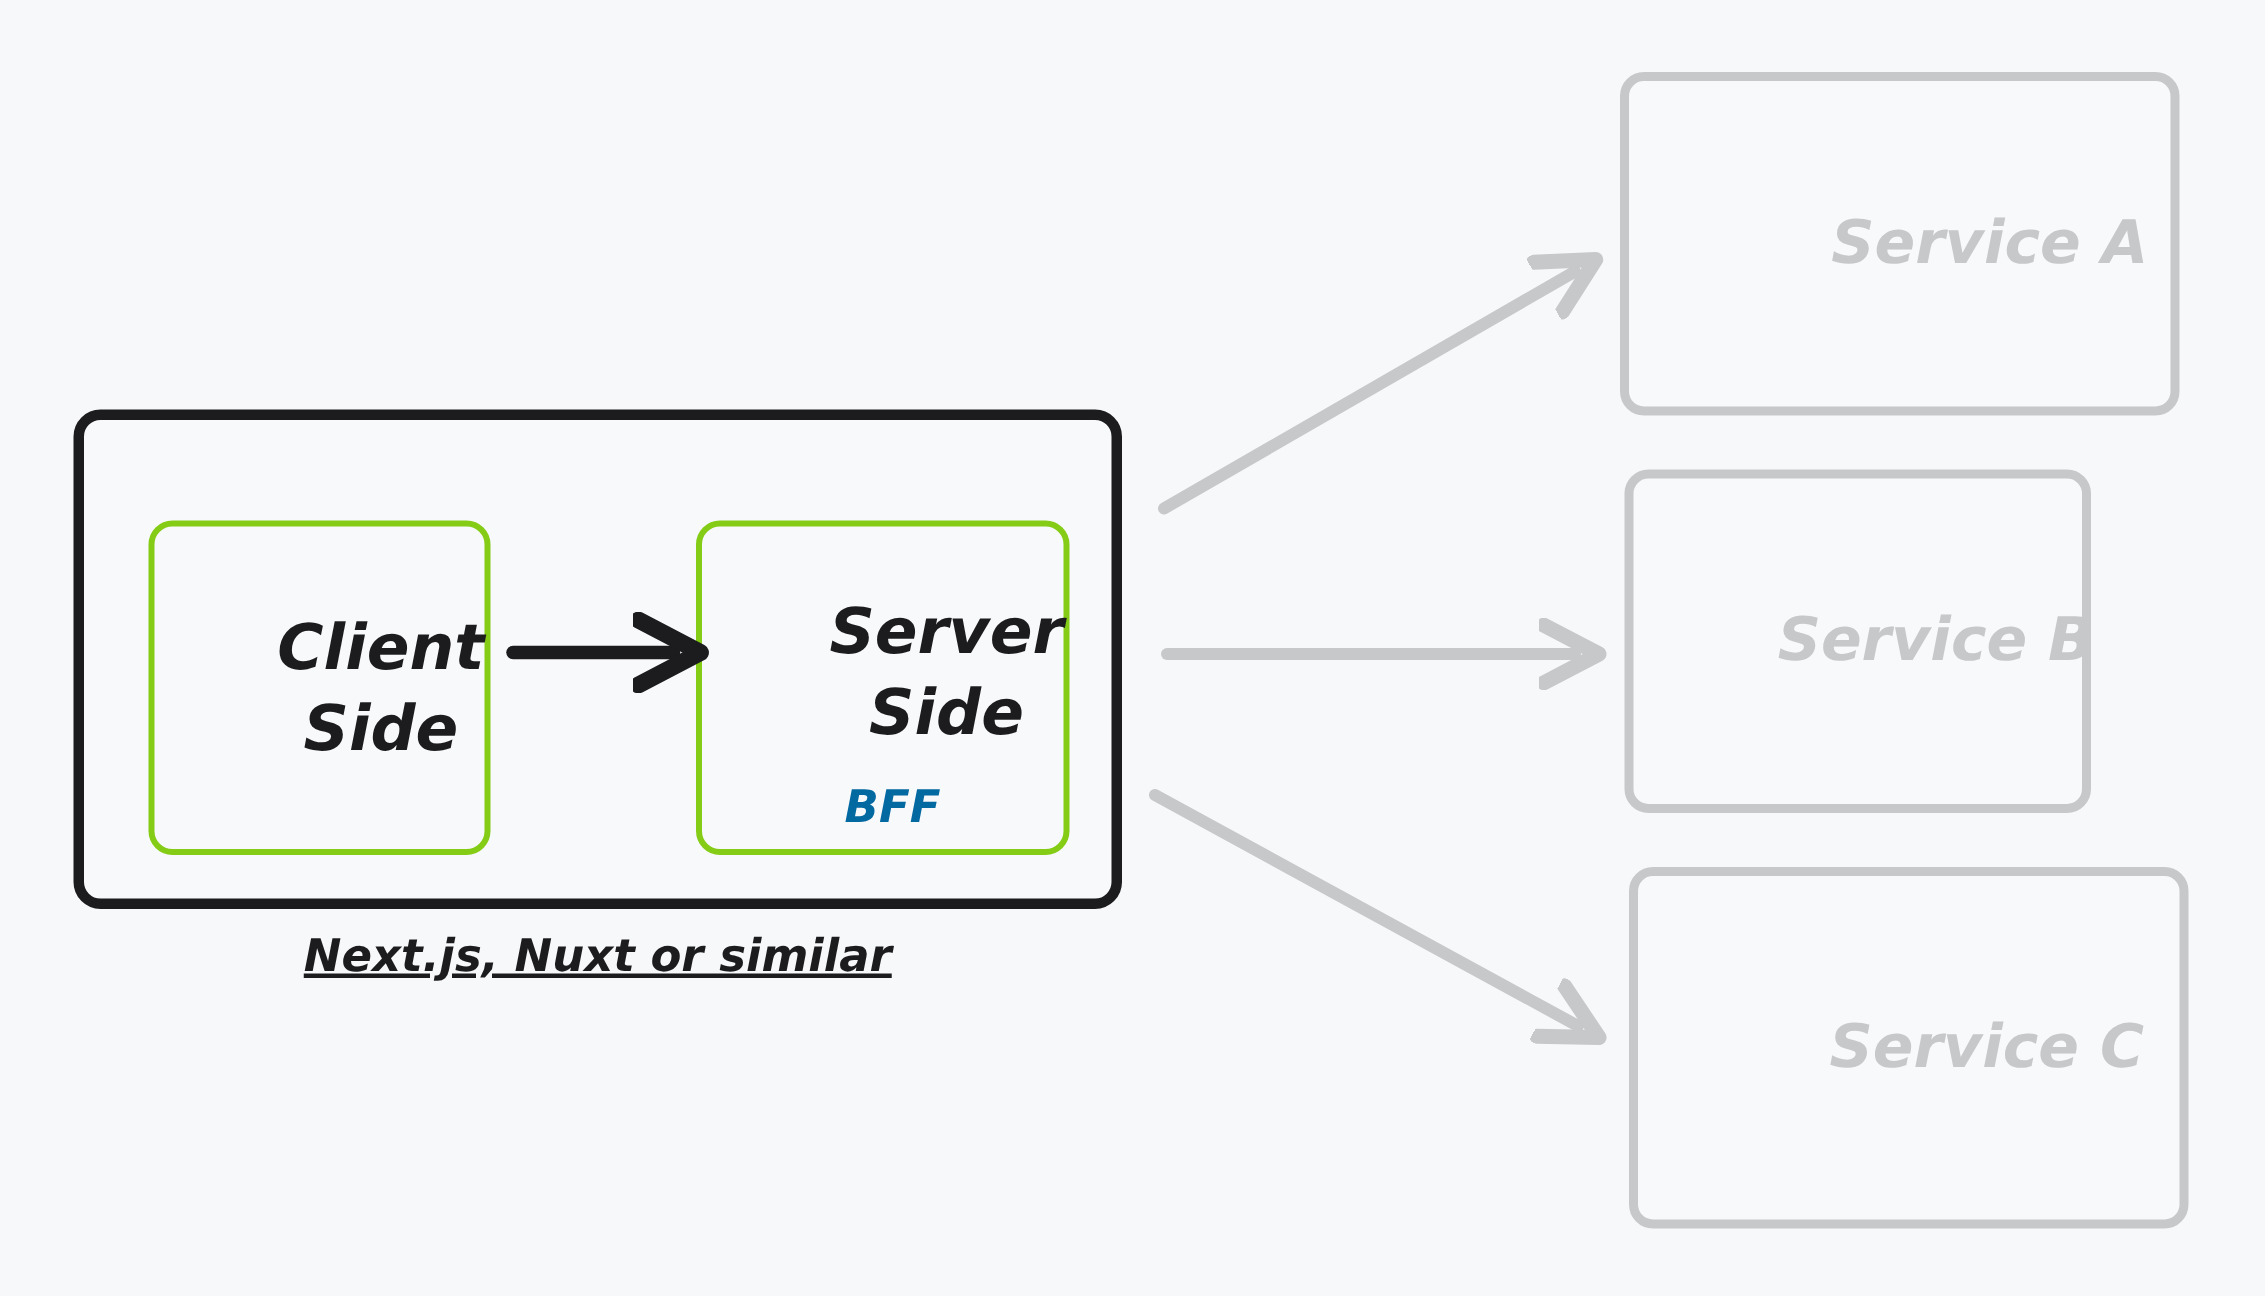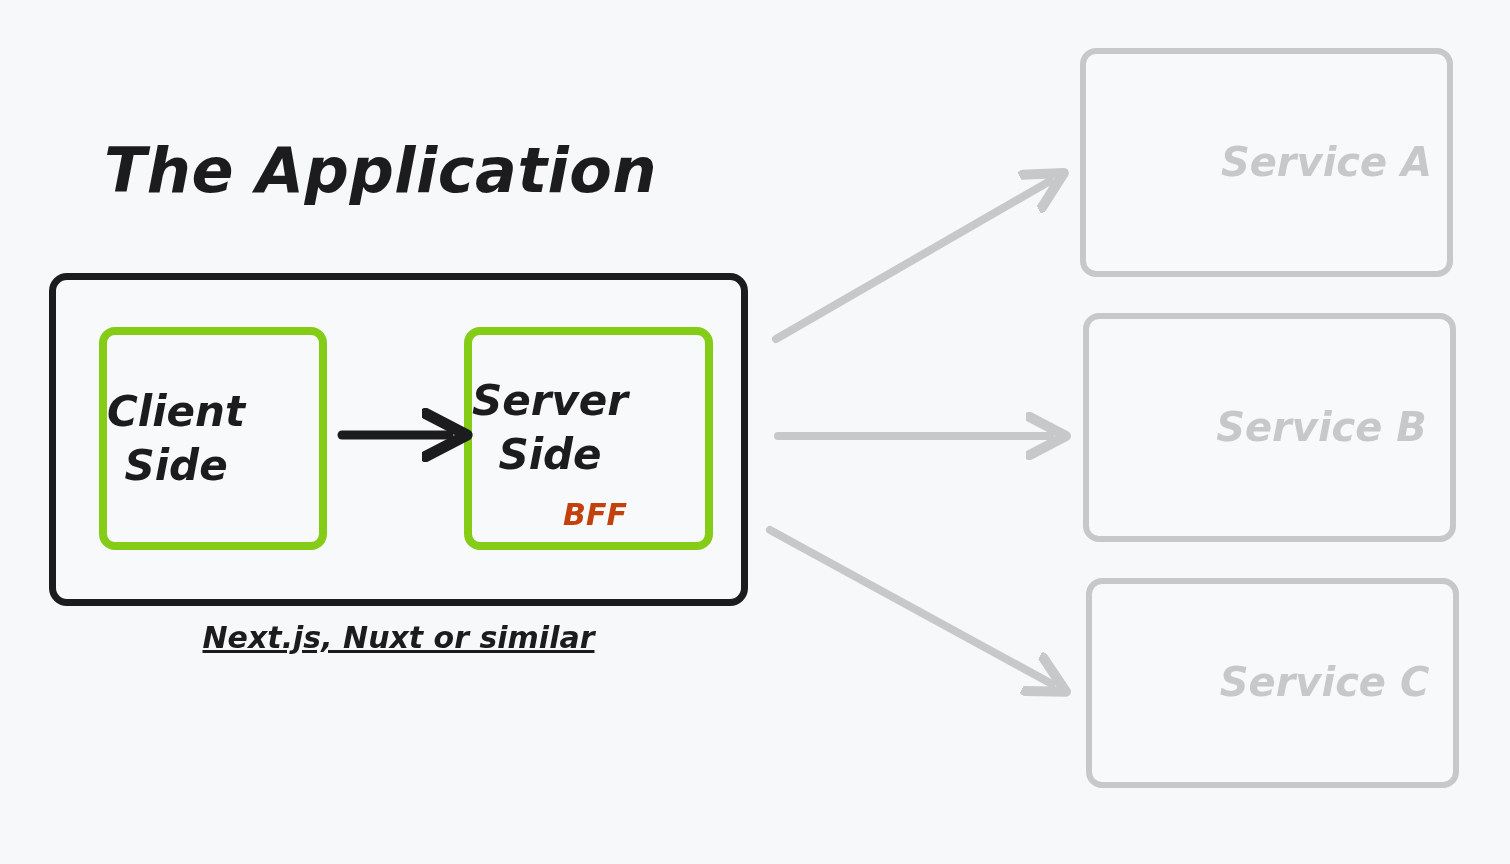--- a/index.html
+++ b/index.html
@@ -44,27 +44,28 @@
     box-sizing: border-box;
     border: 7px solid #1c1c1e;
     border-radius: 18px;
     background: #f8f9fb;
   }
 
   
   .app-box {
     position: absolute;
     box-sizing: border-box;
-    border: 8px solid #84cc16;
+    border: 4px solid #84cc16;
     border-radius: 16px;
     background: #f8f9fb;
     display: flex;
     flex-direction: column;
-    align-items: flex-start;
+    align-items: flex-end;
     justify-content: center;
+    margin-top: 20px;
   }
   #client-side-box {
     left: 99px;
     top: 327px;
     width: 228px;
     height: 223px;
   }
   #server-side-box {
     left: 464px;
     top: 327px;
@@ -86,21 +87,21 @@
   }
   #bff-label {
     position: absolute;
     left: 0;
     right: 0;
     bottom: 12px;
     font-family: "DejaVu Sans", sans-serif;
     font-size: 30px;
     font-weight: 700;
     font-style: italic;
-    color: #c2410c;
+    color: #0369a1;
     text-align: center;
     line-height: 1;
     padding-left: 13px;
   }
 
   
   #app-caption {
     position: absolute;
     left: 49px;
     top: 620px;
@@ -120,22 +121,22 @@
     position: absolute;
     box-sizing: border-box;
     border: 6px solid #c6c8ca;
     border-radius: 16px;
     background: #f8f9fb;
     display: flex;
     align-items: center;
     justify-content: center;
   }
   #service-a-box { left: 1080px; top: 48px;  width: 373px; height: 229px; }
-  #service-b-box { left: 1083px; top: 313px; width: 373px; height: 229px; }
-  #service-c-box { left: 1086px; top: 578px; width: 373px; height: 210px; }
+  #service-b-box { left: 1083px; top: 313px; width: 311px; height: 229px; }
+  #service-c-box { left: 1086px; top: 578px; width: 373px; height: 241px; }
 
   .service-label {
     font-family: "DejaVu Sans", sans-serif;
     font-size: 40px;
     font-weight: 700;
     font-style: italic;
     color: #c6c8ca;
     text-align: center;
     white-space: nowrap;
     line-height: 1;
@@ -152,21 +153,20 @@
     width: 1510px;
     height: 864px;
     pointer-events: none;
   }
 </style>
 </head>
 <body>
 
 <div id="canvas">
 
-  <div id="app-title">The Application</div>
 
   <div id="app-container">
   </div>
 
   <div id="client-side-box" class="app-box">
     <div class="app-box-label">Client
 Side</div>
   </div>
 
   <div id="server-side-box" class="app-box">

